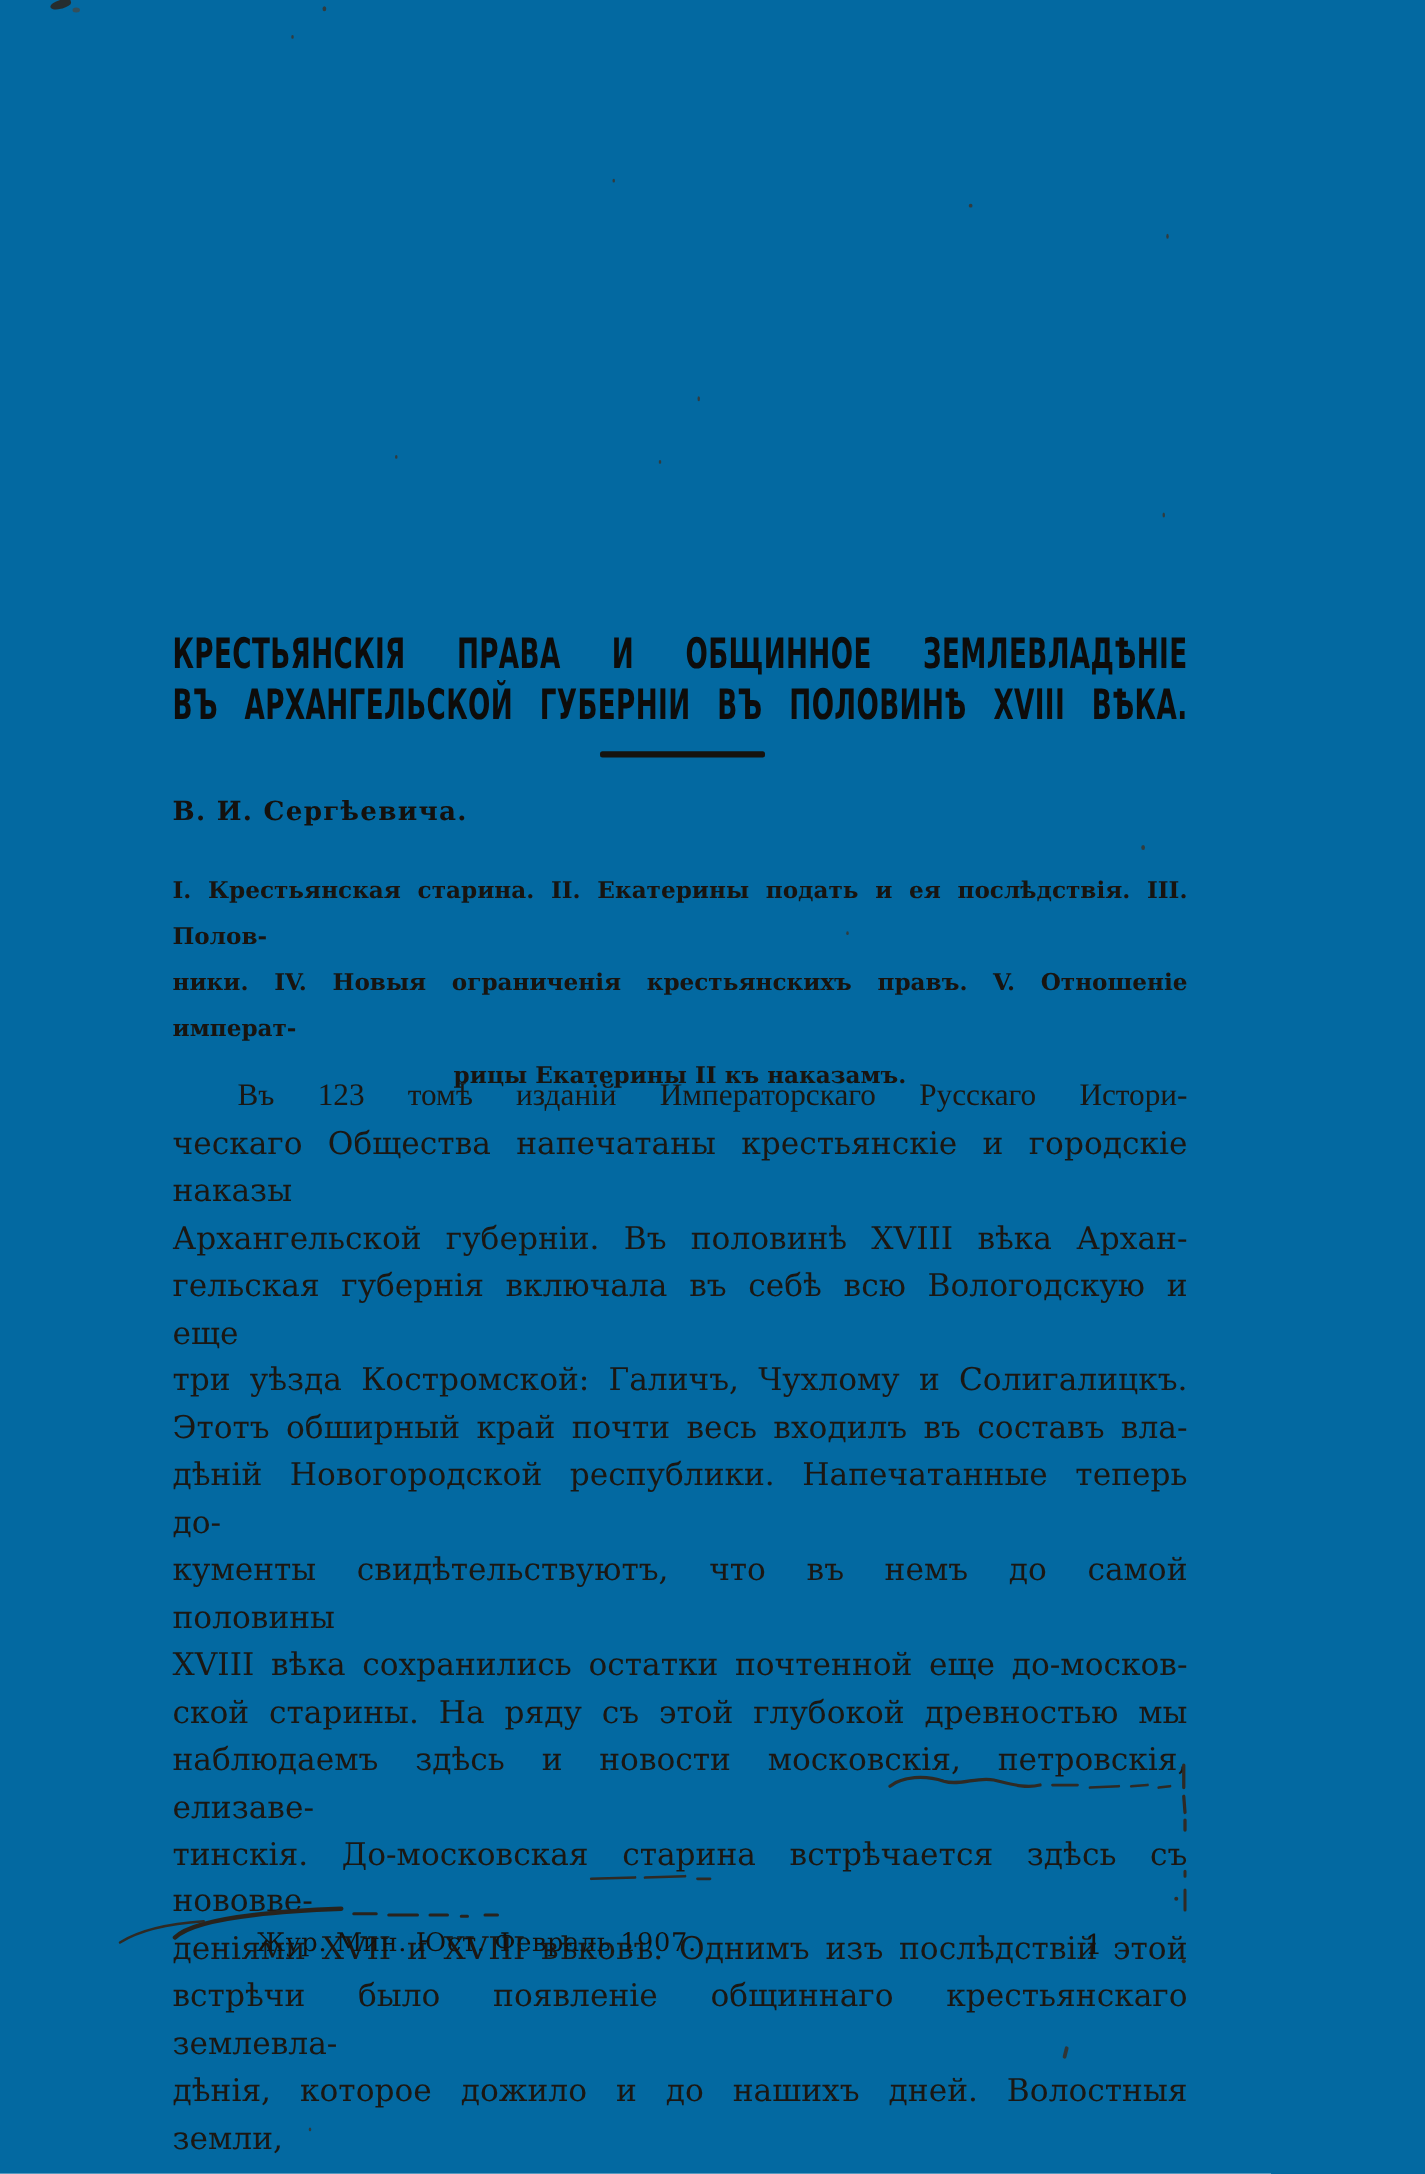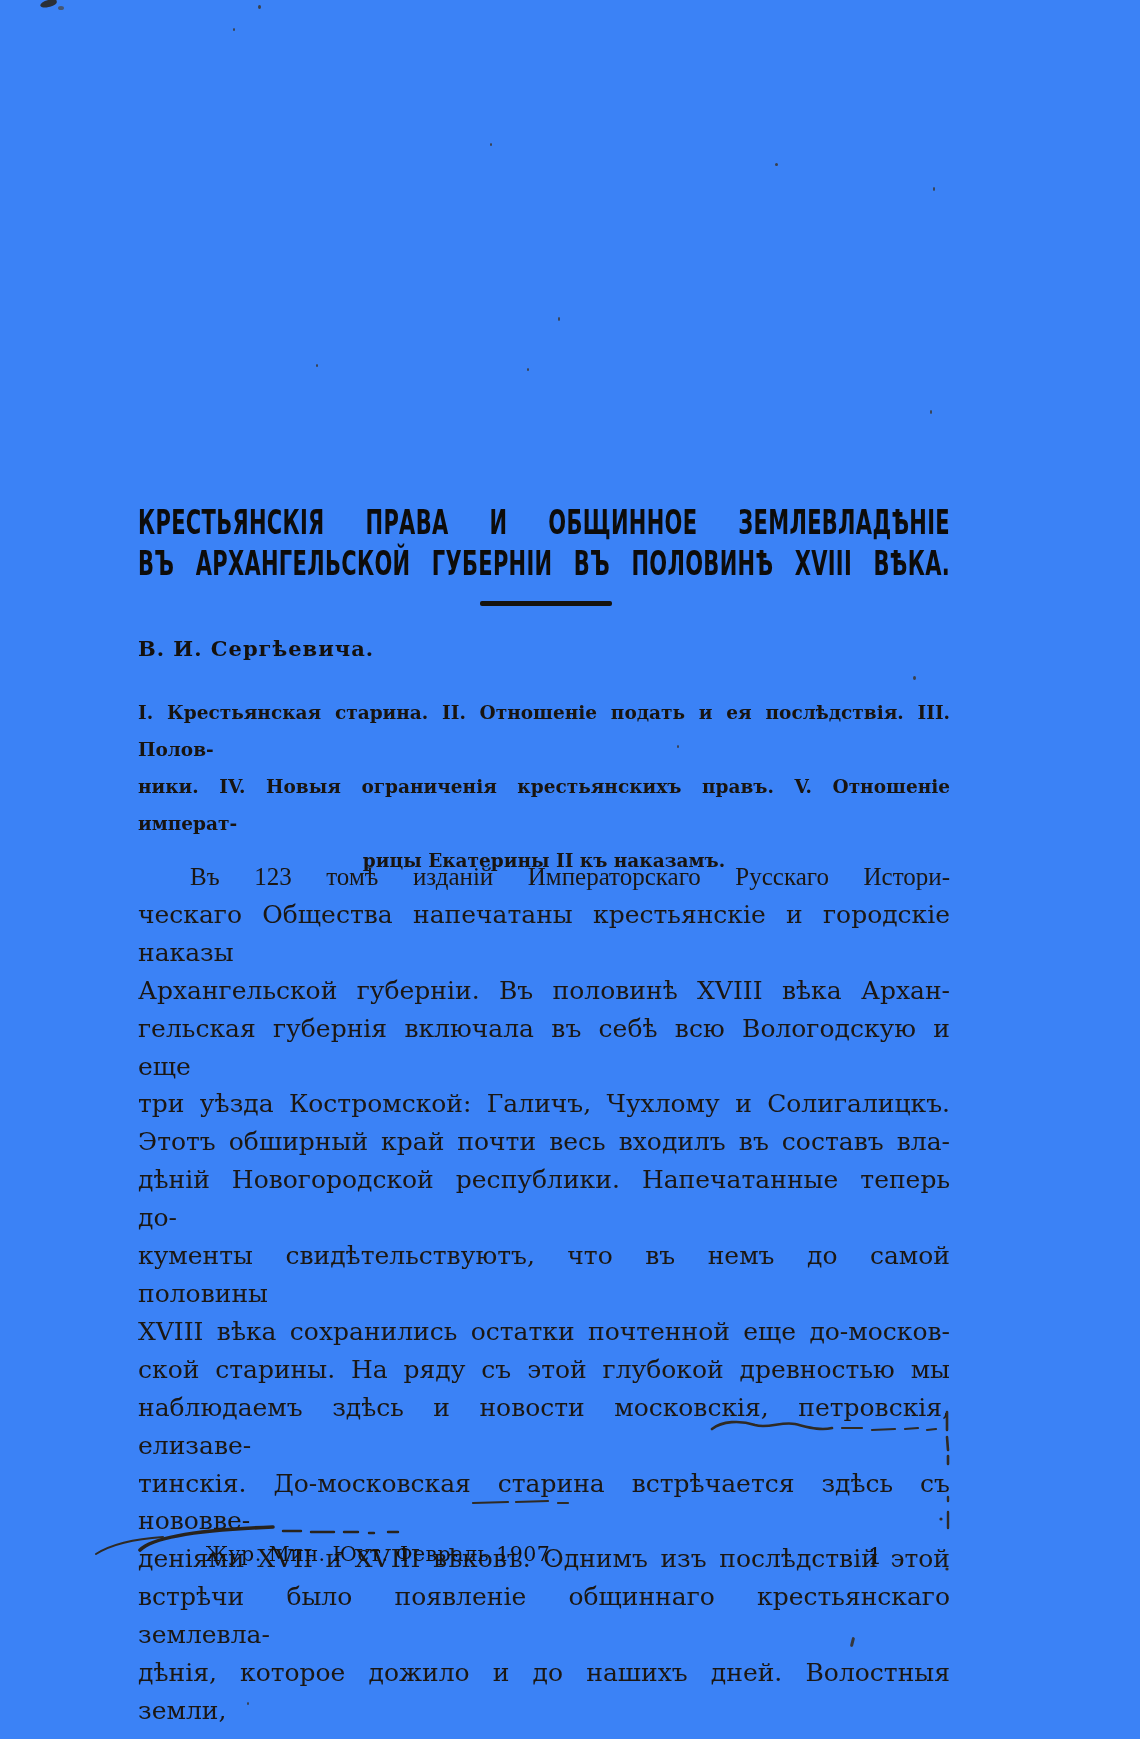--- a/index.html
+++ b/index.html
@@ -1,19 +1,19 @@
 <!DOCTYPE html>
 <html><head>
 <meta charset="utf-8">
 <style>
   html,body{margin:0;padding:0;}
   .page{
     position:relative;
     width:1140px;height:1739px;
-    background:#3b82f6;
+    background:#0369a1;
     overflow:hidden;
     font-family:"DejaVu Serif", serif;
     color:#1b1713;
   }
   
   .title-line{
     position:absolute;left:138px;width:812px;
     font-family:"DejaVu Sans", sans-serif;
     font-weight:bold;
     font-size:21px;line-height:26px;
@@ -99,21 +99,21 @@
   <div class="speck" style="left:247px;top:1702px;width:2px;height:3px;"></div>
   <div class="tick"></div>
 
   <div class="title-line t1">КРЕСТЬЯНСКІЯ ПРАВА И ОБЩИННОЕ ЗЕМЛЕВЛАДѢНІЕ</div>
   <div class="title-line t2">ВЪ АРХАНГЕЛЬСКОЙ ГУБЕРНІИ ВЪ ПОЛОВИНѢ XVIII ВѢКА.</div>
   <div class="rule"></div>
 
   <div class="author">В. И. Сергѣевича.</div>
 
   <div class="abstract">
-    <div class="just">I. Крестьянская старина. II. Отношеніе подать и ея послѣдствія. III. Полов-</div>
+    <div class="just">I. Крестьянская старина. II. Екатерины подать и ея послѣдствія. III. Полов-</div>
     <div class="just">ники. IV. Новыя ограниченія крестьянскихъ правъ. V. Отношеніе императ-</div>
     <div class="cent">рицы Екатерины II къ наказамъ.</div>
   </div>
 
   <div class="body-text">
     <div class="bl indent">Въ 123 томѣ изданій Императорскаго Русскаго Истори-</div>
     <div class="bl">ческаго Общества напечатаны крестьянскіе и городскіе наказы</div>
     <div class="bl">Архангельской губерніи. Въ половинѣ XVIII вѣка Архан-</div>
     <div class="bl">гельская губернія включала въ себѣ всю Вологодскую и еще</div>
     <div class="bl">три уѣзда Костромской: Галичъ, Чухлому и Солигалицкъ.</div>

